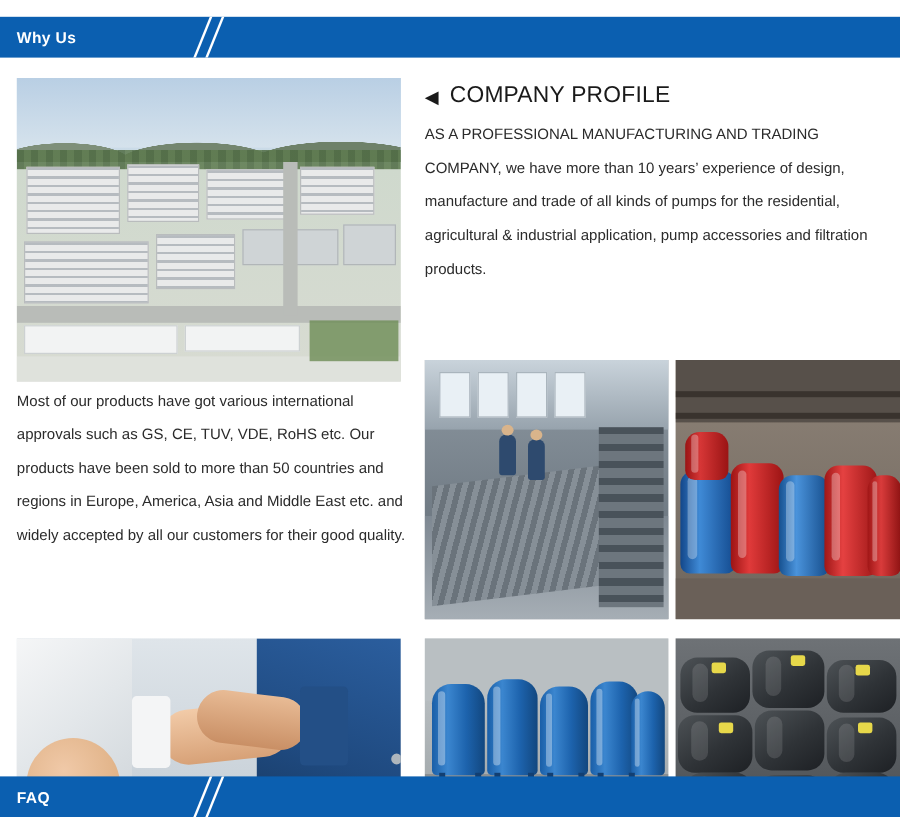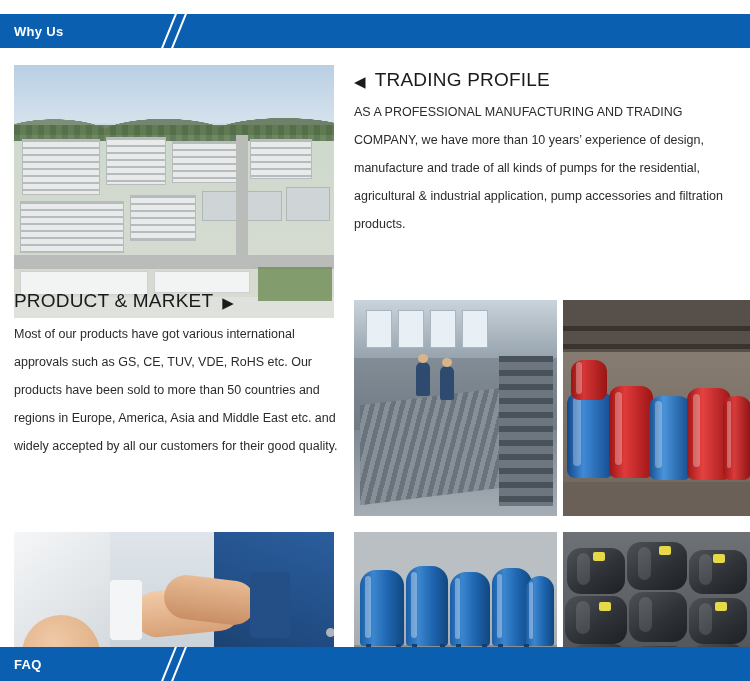--- a/index.html
+++ b/index.html
@@ -224,28 +224,24 @@
     <div class="f-road" style="left:222px;top:70px;  width:12px;  height:128px;"></div>
 
     <div class="f-white-roof" style="left:6px;  top:206px; width:128px; height:24px;"></div>
     <div class="f-white-roof" style="left:140px;top:206px; width:96px;  height:22px;"></div>
     <div class="f-yard" style="left:0;    top:232px; width:320px; height:21px;"></div>
     <div class="f-green" style="left:244px;top:202px; width:74px;  height:34px; opacity:.8;"></div>
   </div>
 
   <div class="heading" id="heading-company">
     <span class="arrow">◀</span>
-    <span>TRADING PROFILE</span>
+    <span>COMPANY PROFILE</span>
   </div>
   <div class="body-text" id="text-company">AS A PROFESSIONAL  MANUFACTURING AND TRADING COMPANY, we have more than 10 years’ experience of design, manufacture and trade of all kinds of pumps for the residential, agricultural &amp; industrial application, pump accessories and filtration products.</div>
 
-  <div class="heading" id="heading-product">
-    <span>PRODUCT &amp; MARKET</span>
-    <span class="arrow">▶</span>
-  </div>
   <div class="body-text" id="text-product">Most of our products have got various international approvals such as GS, CE, TUV, VDE, RoHS etc. Our products have been sold to more than 50 countries and regions in Europe, America, Asia and Middle East etc. and widely accepted by all our customers for their good quality.</div>
 
   <div class="photo" id="photo-line">
     <div class="l-ceiling"></div>
     <div class="l-win" style="left:12px;"></div>
     <div class="l-win" style="left:44px;"></div>
     <div class="l-win" style="left:76px;"></div>
     <div class="l-win" style="left:108px;"></div>
     <div class="l-floor"></div>
     <div class="l-belt"></div>

